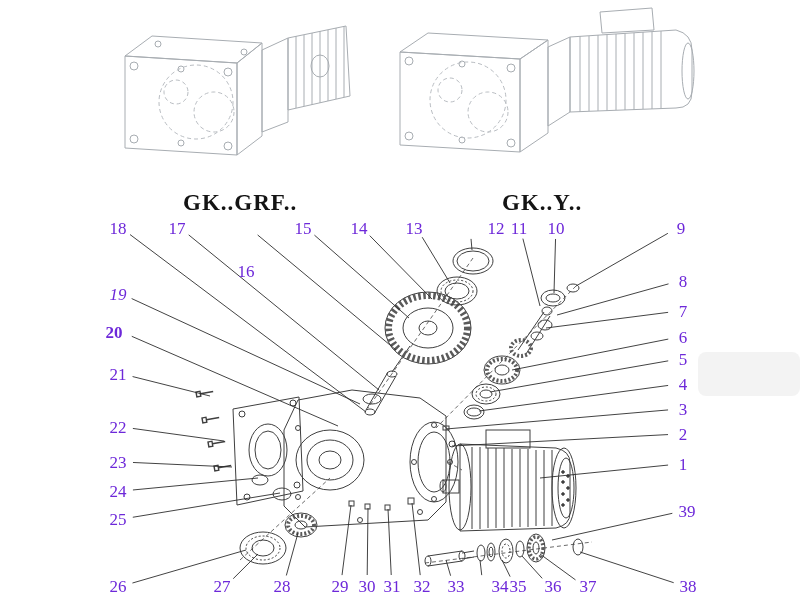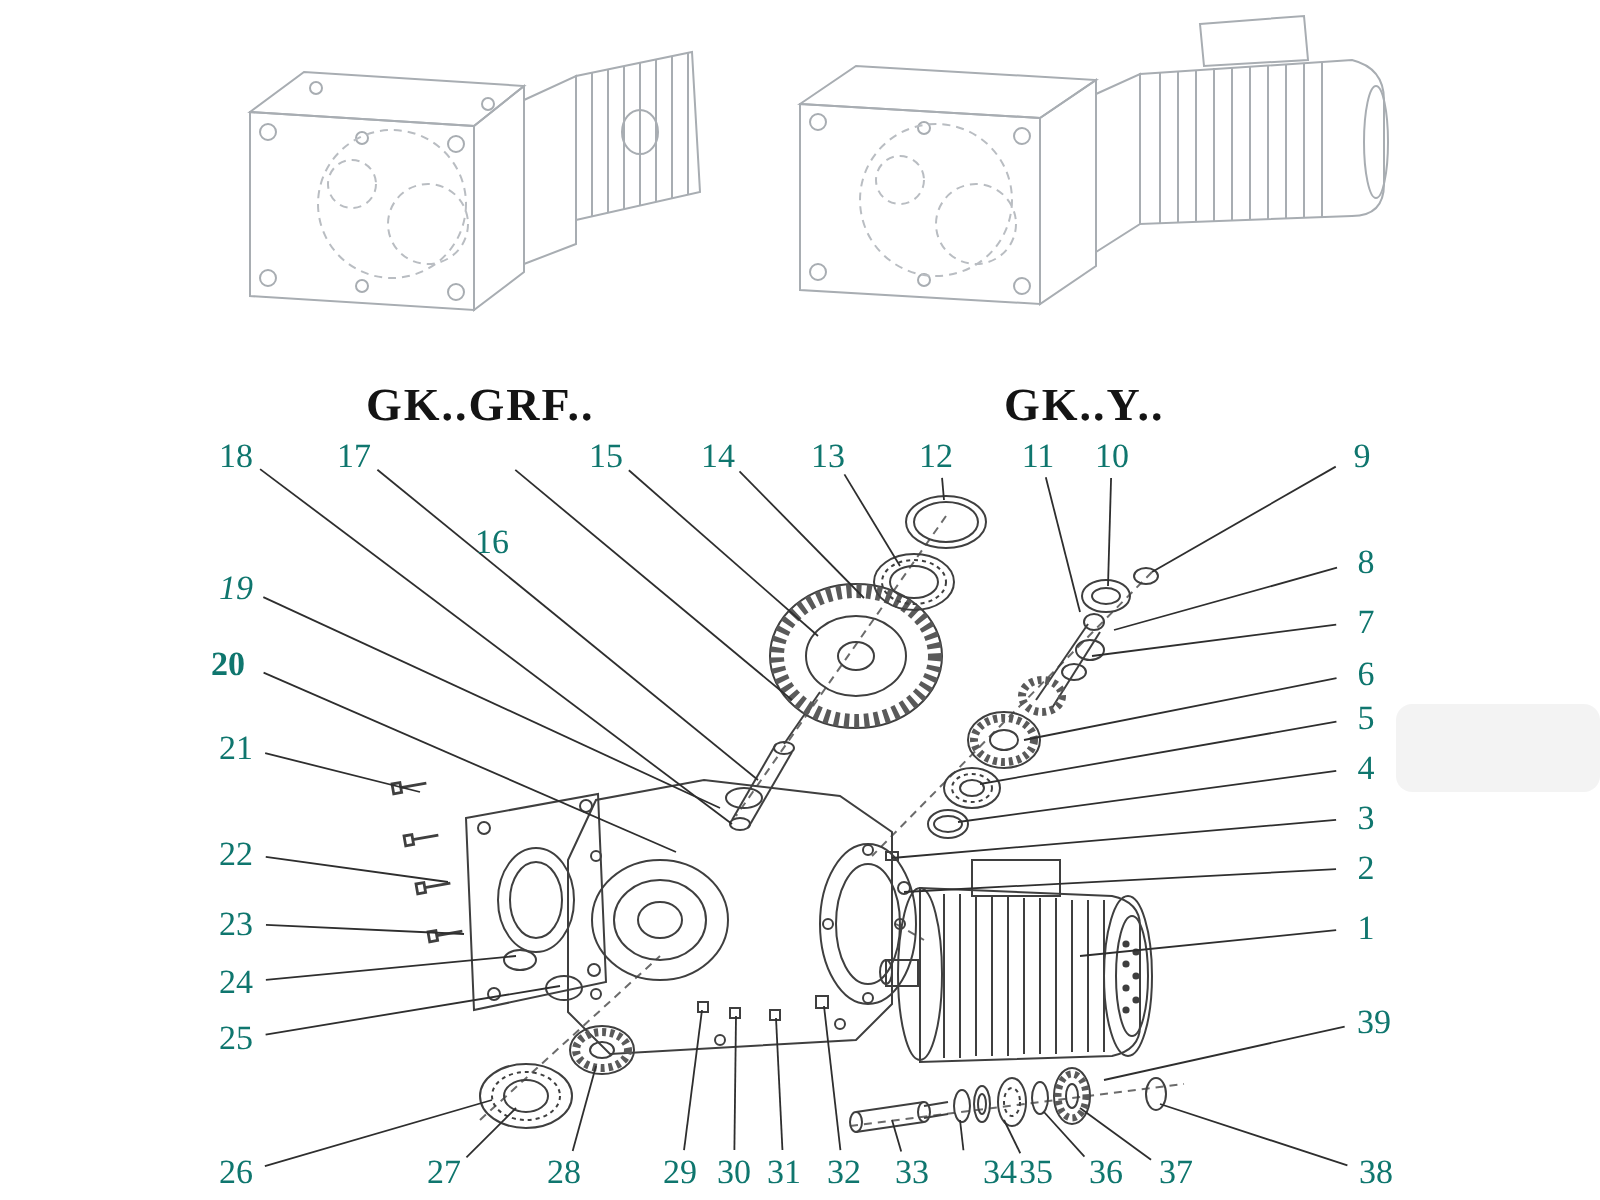--- a/index.html
+++ b/index.html
@@ -4,21 +4,21 @@
 <style>
   html,body{margin:0;padding:0;background:#ffffff;}
   .page{position:relative;width:800px;height:600px;background:#ffffff;overflow:hidden;
         font-family:"Liberation Serif",serif;}
   svg{position:absolute;left:0;top:0;}
   .variant-label{position:absolute;font-weight:bold;font-size:23px;letter-spacing:1px;color:#141414;}
   #label-grf{left:183px;top:190px;}
   #label-y{left:502px;top:190px;}
   #leader-lines{pointer-events:none;}
   #callouts .callout{position:absolute;transform:translate(-50%,-50%);
-        font-size:17px;color:#0f766e;line-height:1;}
+        font-size:17px;color:#6d28d9;line-height:1;}
 </style>
 </head>
 <body>
 
 <div class="page">
 
   <svg id="drawing" width="800" height="600" viewBox="0 0 800 600">
 
     <rect x="698" y="352" width="102" height="44" rx="8" fill="#e9e9e9" opacity="0.55"></rect>
 
@@ -294,21 +294,21 @@
       <span class="callout" style="left: 683px; top: 434px;">2</span>
       <span class="callout" style="left: 683px; top: 409px;">3</span>
       <span class="callout" style="left: 683px; top: 384px;">4</span>
       <span class="callout" style="left: 683px; top: 359px;">5</span>
       <span class="callout" style="left: 683px; top: 337px;">6</span>
       <span class="callout" style="left: 683px; top: 311px;">7</span>
       <span class="callout" style="left: 683px; top: 281px;">8</span>
       <span class="callout" style="left: 681px; top: 228px;">9</span>
       <span class="callout" style="left: 556px; top: 228px;">10</span>
       <span class="callout" style="left: 519px; top: 228px;">11</span>
-      <span class="callout" style="left: 468px; top: 228px;">12</span>
+      <span class="callout" style="left: 496px; top: 228px;">12</span>
       <span class="callout" style="left: 414px; top: 228px;">13</span>
       <span class="callout" style="left: 359px; top: 228px;">14</span>
       <span class="callout" style="left: 303px; top: 228px;">15</span>
       <span class="callout" style="left: 246px; top: 228px; margin-top: 43px;">16</span>
       <span class="callout" style="left: 177px; top: 228px;">17</span>
       <span class="callout" style="left: 118px; top: 228px;">18</span>
       <span class="callout" style="left: 118px; top: 294px; font-style: italic;">19</span>
       <span class="callout" style="left: 114px; top: 332px; font-weight: bold;">20</span>
       <span class="callout" style="left: 118px; top: 374px;">21</span>
       <span class="callout" style="left: 118px; top: 427px;">22</span>

